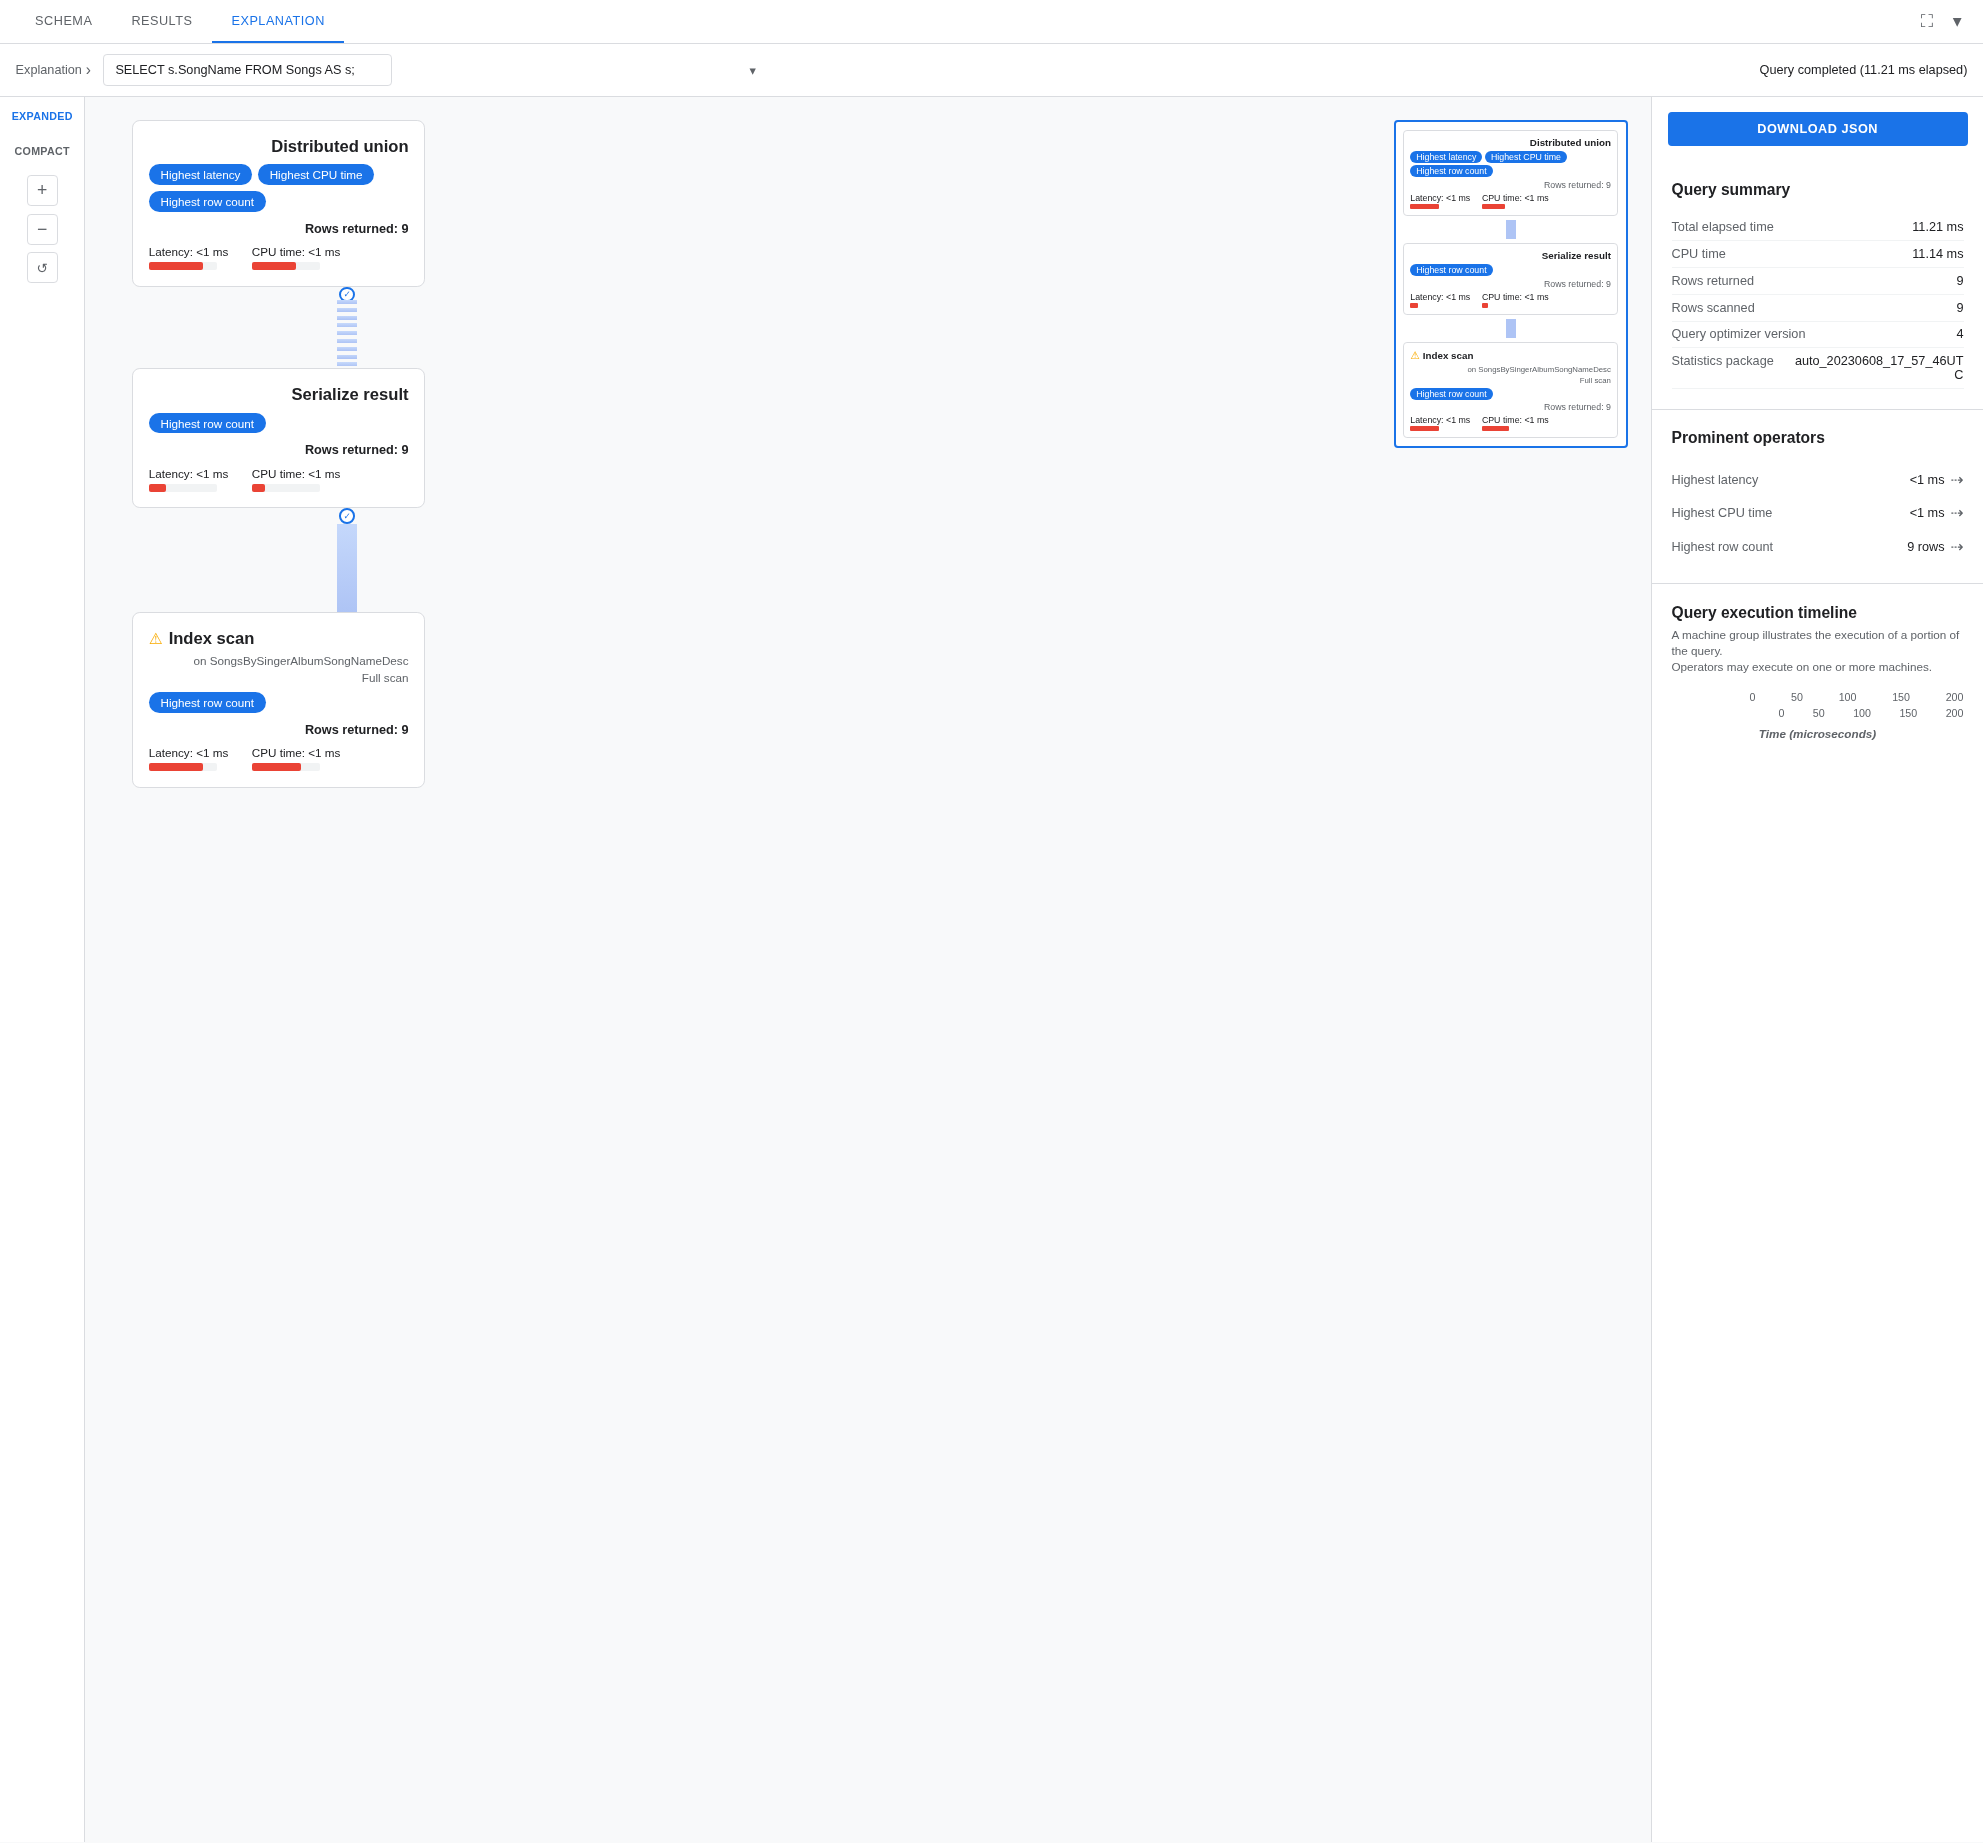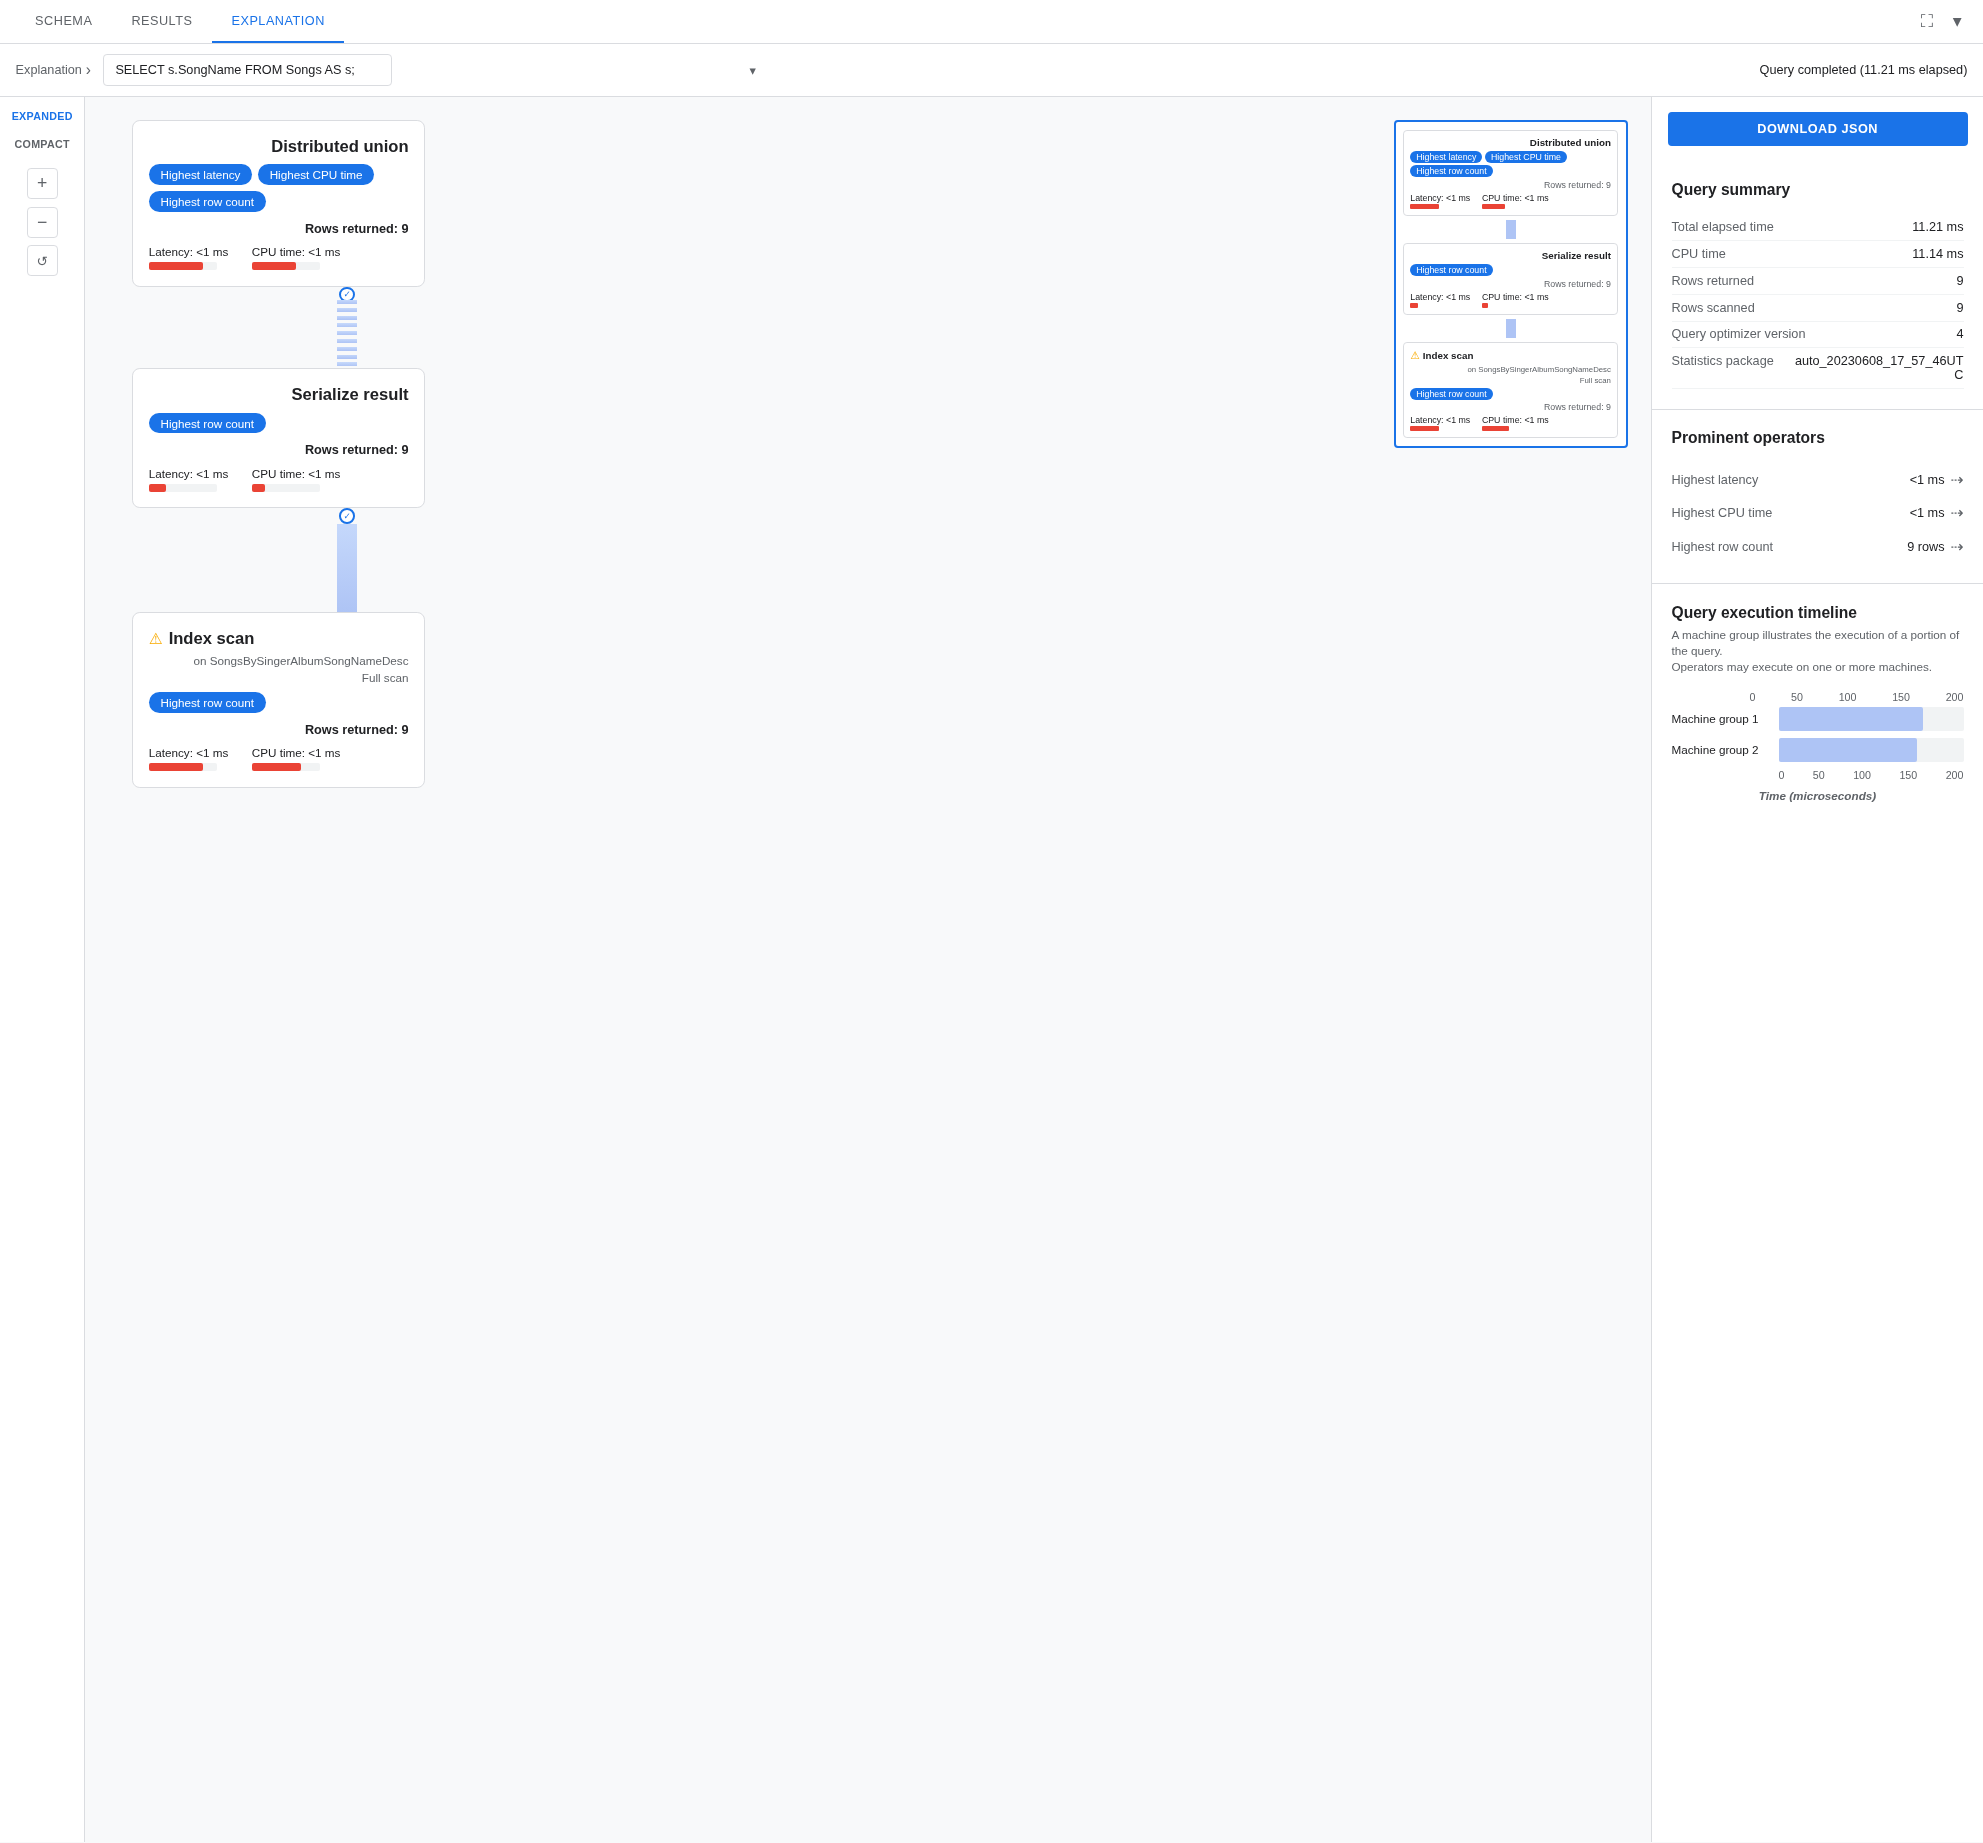--- a/index.html
+++ b/index.html
@@ -45,21 +45,21 @@
     .main-content {
       display: flex; gap: 0; height: calc(100vh - 98px);
     }
 
     
     .left-panel {
       display: flex; flex-direction: column; min-width: 59px;
       background: #fff; border-right: 1px solid #dadce0;
       align-items: center; padding: 11.7px 7.8px; gap: 7.8px;
     }
-    .view-toggle { display: flex; flex-direction: column; gap: 12px; margin-bottom: 7.8px; }
+    .view-toggle { display: flex; flex-direction: column; gap: 19px; margin-bottom: 7.8px; }
     .view-btn {
       font-size: 10.7px; font-weight: 600; color: #1a73e8; cursor: pointer;
       padding: 2px 3.9px; text-transform: uppercase; letter-spacing: 0.3px;
       background: none; border: none;
     }
     .zoom-btn {
       width: 31px; height: 31px; border: 1px solid #dadce0; border-radius: 3.9px;
       background: #fff; cursor: pointer; font-size: 17.6px; color: #5f6368;
       display: flex; align-items: center; justify-content: center;
     }
@@ -417,34 +417,20 @@
         <span>Operators may execute on one or more machines.</span>
       </div>
       <div class="chart-area">
         <div class="axis-labels">
           <span>0</span>
           <span>50</span>
           <span>100</span>
           <span>150</span>
           <span>200</span>
         </div>
-        <div id="bar-rows">
-            <div class="bar-row">
-    <div class="bar-label">Machine group 1</div>
-    <div class="bar-track">
-      <div class="bar-fill" style="width:78%;"></div>
-    </div>
-  </div>
-            <div class="bar-row">
-    <div class="bar-label">Machine group 2</div>
-    <div class="bar-track">
-      <div class="bar-fill" style="width:75%;"></div>
-    </div>
-  </div>
-          </div>
         <div class="axis-bottom">
           <span>0</span>
           <span>50</span>
           <span>100</span>
           <span>150</span>
           <span>200</span>
         </div>
         <div class="axis-title">Time (microseconds)</div>
       </div>
     </div>

